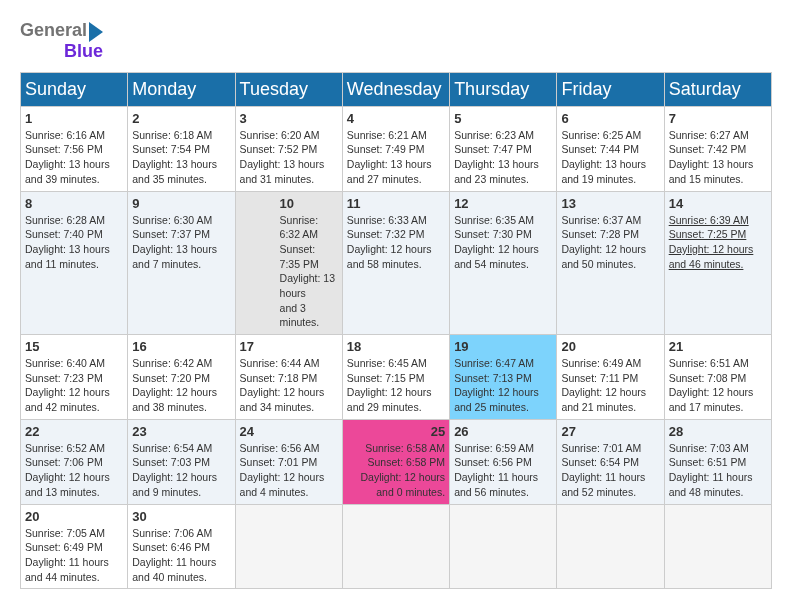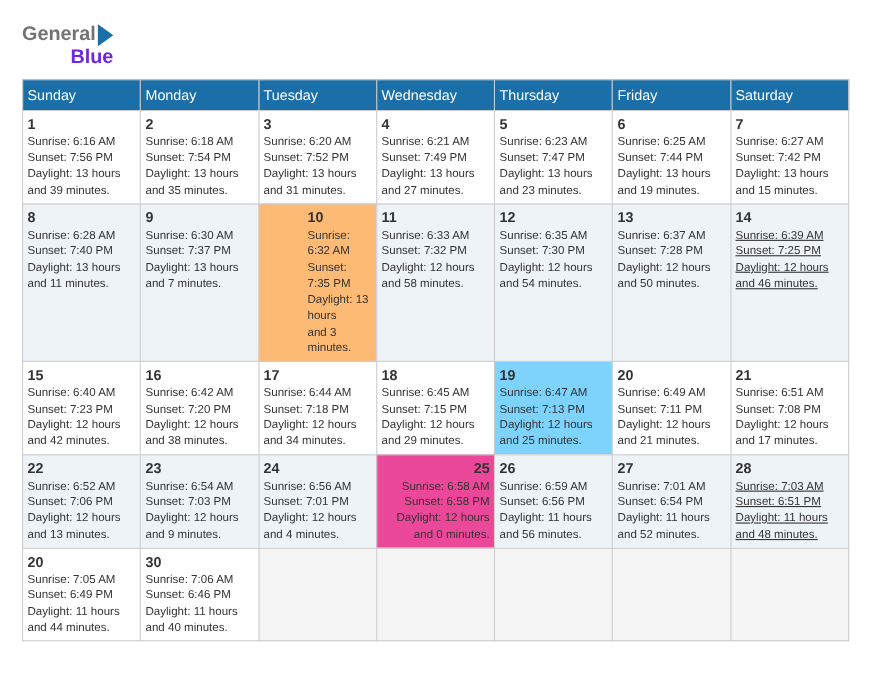--- a/index.html
+++ b/index.html
@@ -49,21 +49,21 @@
     table {
       width: 100%;
       border-collapse: collapse;
       font-size: 11px;
     }
     thead th {
       background: #1a6fa8;
       color: #fff;
       padding: 6px 4px;
       text-align: left;
-      font-size: 13px;
+      font-size: 18px;
       font-weight: normal;
       border: 1px solid #ccc;
     }
     td {
       border: 1px solid #ccc;
       vertical-align: top;
       padding: 4px;
       height: 80px;
       width: 14.28%;
     }
@@ -174,21 +174,21 @@
 Daylight: 13 hours
 and 11 minutes.</div>
         </td>
         <td style="background: rgb(238, 243, 248);">
           <div class="day-num">9</div>
           <div class="cell-text" style="white-space: pre-line;">Sunrise: 6:30 AM
 Sunset: 7:37 PM
 Daylight: 13 hours
 and 7 minutes.</div>
         </td>
-        <td style="background: #fdba74; padding-left: 44px;">
+        <td style="background: #e5e5e5; padding-left: 44px;">
           <div class="day-num">10</div>
           <div class="cell-text" style="white-space: pre-line;">Sunrise: 6:32 AM
 Sunset: 7:35 PM
 Daylight: 13 hours
 and 3 minutes.</div>
         </td>
         <td style="background: rgb(238, 243, 248);">
           <div class="day-num">11</div>
           <div class="cell-text" style="white-space: pre-line;">Sunrise: 6:33 AM
 Sunset: 7:32 PM
@@ -306,21 +306,21 @@
         </td>
         <td style="background: rgb(238, 243, 248);">
           <div class="day-num">27</div>
           <div class="cell-text" style="white-space: pre-line;">Sunrise: 7:01 AM
 Sunset: 6:54 PM
 Daylight: 11 hours
 and 52 minutes.</div>
         </td>
         <td style="background: rgb(238, 243, 248);">
           <div class="day-num">28</div>
-          <div class="cell-text" style="white-space: pre-line; text-decoration: underline;">Sunrise: 7:03 AM
+          <div class="cell-text" style="white-space: pre-line;">Sunrise: 7:03 AM
 Sunset: 6:51 PM
 Daylight: 11 hours
 and 48 minutes.</div>
         </td>
       </tr>
       <tr>
         <td style="background: rgb(255, 255, 255);">
           <div class="day-num">20</div>
           <div class="cell-text" style="white-space: pre-line;">Sunrise: 7:05 AM
 Sunset: 6:49 PM

